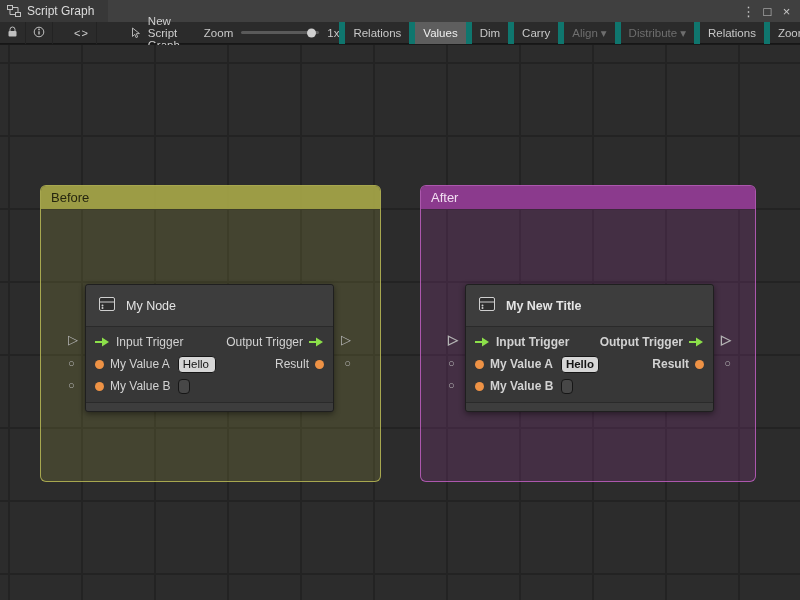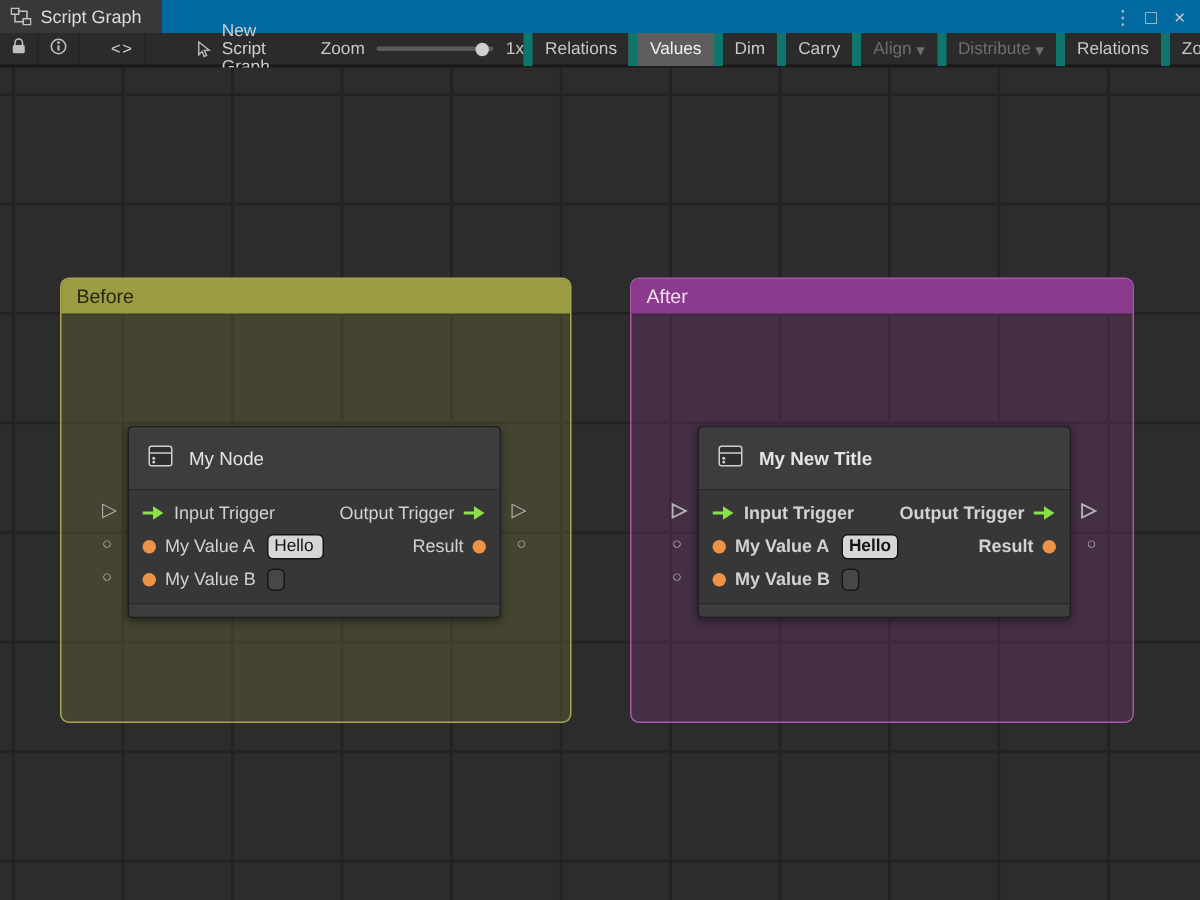--- a/index.html
+++ b/index.html
@@ -5,33 +5,33 @@
   * { margin:0; padding:0; box-sizing:border-box; }
   html,body { width:800px; height:600px; overflow:hidden; }
   body {
     font-family:"Liberation Sans", sans-serif;
     background:#2c2c2c; color:#c8c8c8;
     -webkit-user-select:none; user-select:none;
   }
   #app { position:relative; width:800px; height:600px; overflow:hidden; background:#1a1a1a; }
 
   
-  .titlebar { position:absolute; top:0; left:0; right:0; height:22px; background:#0369a1; display:flex; align-items:stretch; }
+  .titlebar { position:absolute; top:0; left:0; right:0; height:22px; background:#404040; display:flex; align-items:stretch; }
   .tab { display:flex; align-items:center; gap:6px; background:#383838; padding:0 14px 0 7px; font-size:12px; color:#dcdcdc; }
   .tab .icon { display:flex; align-items:center; color:#c2c2c2; }
   .titlebar-right { margin-left:auto; display:flex; align-items:center; gap:0; padding-right:4px; }
   .win-btn { width:19px; height:22px; display:flex; align-items:center; justify-content:center; font-size:13px; color:#c8c8c8; }
 
   
   .toolbar { position:absolute; top:22px; left:0; right:0; height:22px; background:#2b2b2b; border-bottom:1px solid #161616; display:flex; align-items:center; font-size:11.5px; color:#c8c8c8; }
   .tool-btn { height:22px; display:flex; align-items:center; justify-content:center; padding:0 7px; color:#c0c0c0; border-right:1px solid #232323; }
   .code-glyph { font-size:11px; letter-spacing:1px; color:#cfcfcf; }
   .graph-crumb { display:flex; align-items:center; gap:6px; margin-left:34px; color:#cfcfcf; }
   .graph-crumb .icon { display:flex; color:#b5b5b5; }
-  .zoom-cluster { display:flex; align-items:center; gap:8px; margin-left:34px; }
+  .zoom-cluster { display:flex; align-items:center; gap:8px; margin-left:24px; }
   .slider-track { position:relative; width:78px; height:3px; background:#5a5a5a; border-radius:2px; }
   .slider-knob { position:absolute; right:3px; top:50%; transform:translateY(-50%); width:9px; height:9px; border-radius:50%; background:#cfcfcf; }
   .tb-buttons { margin-left:auto; display:flex; align-items:stretch; height:22px; }
   .tb-btn { display:flex; align-items:center; gap:3px; padding:0 8px; border-left:6px solid #0f766e; white-space:nowrap; }
   .tb-btn.active { background:#5e5e5e; color:#f0f0f0; }
   .tb-btn.disabled { color:#6e6e6e; }
   .tb-btn.clip { overflow:hidden; }
 
   
   .canvas {

